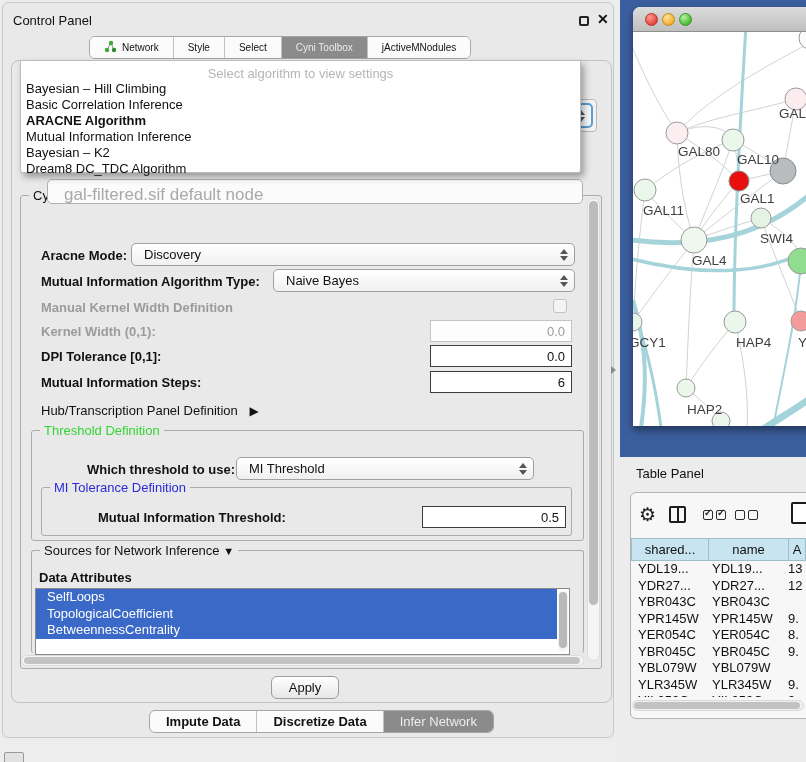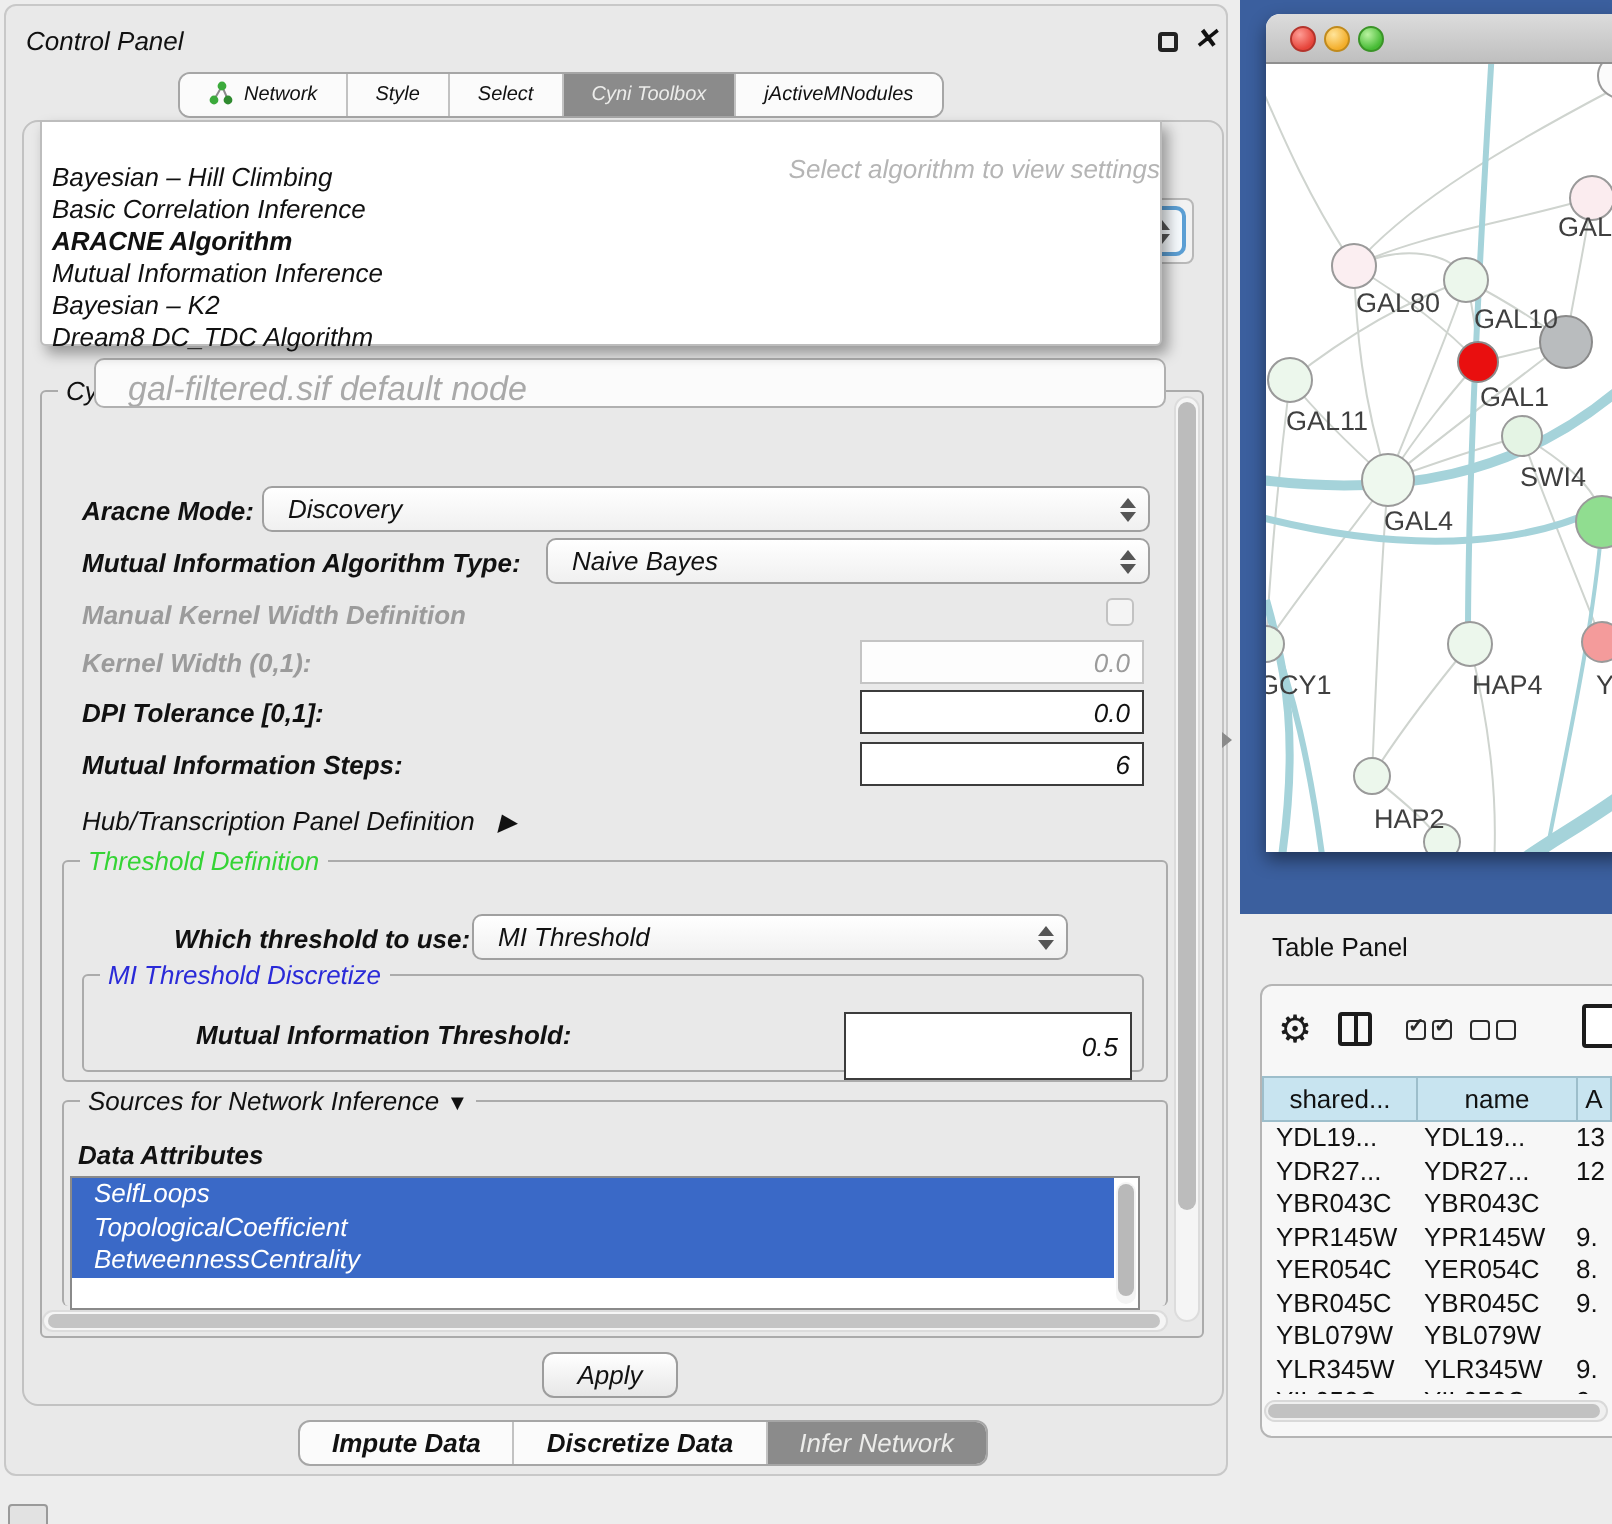--- a/index.html
+++ b/index.html
@@ -8,42 +8,42 @@
     position:relative; width:806px; height:762px; overflow:hidden;
     font-family:"Liberation Sans", sans-serif; color:#111; background:#ededed;
   }
   .abs { position:absolute; }
   .lbl { font-size:13px; white-space:nowrap; }
   .b { font-weight:bold; }
   .dis { color:#9b9b9b; }
 
   
   .cp-window { left:2px; top:2px; width:612px; height:736px; background:#e9e9e9;
-               border:1px solid #c8c8c8; border-radius:6px;font-style:italic; }
+               border:1px solid #c8c8c8; border-radius:6px; }
   .cp-title { left:10px; top:10px; font-size:13px; }
   .float-ico { left:576px; top:13px; width:10px; height:10px; border:2px solid #222; border-radius:2px; }
   .close-ico { left:594px; top:8px; font-size:14px; font-weight:bold; color:#111; }
 
   
   .tabbar { left:86px; top:33px; height:23px; display:flex; background:#fbfbfb;
             border:1px solid #a6a6a6; border-radius:6px; overflow:hidden; }
   .tab { padding:0 14px; display:flex; align-items:center; gap:5px; font-size:10px;
          border-right:1px solid #c2c2c2; background:#fbfbfb; color:#111; }
   .tab:last-child { border-right:none; }
   .tab.sel { background:#8b8b8b; color:#ececea; }
 
   
   .content { left:8px; top:57px; width:601px; height:643px; background:#e9e9e9;
              border:1px solid #c2c2c2; border-radius:8px; }
 
   
   .overlay { left:17px; top:57px; width:561px; height:113px; background:#fff;
              border:1px solid #bdbdbd; border-radius:0 0 3px 3px;
              box-shadow:3px 4px 7px rgba(0,0,0,0.35); z-index:6; }
-  .ov-ph { text-align:right; color:#b5b5b5; font-size:13px; padding-top:16px; height:20px; }
+  .ov-ph { text-align:center; color:#b5b5b5; font-size:13px; padding-top:5px; height:20px; }
   .ov-item { font-size:13px; padding:0 5px; height:16px; line-height:16px; }
   .ov-item.bsel { font-weight:bold; }
 
   
   .bg-combo-right { left:548px; top:96px; width:46px; height:33px; border:1px solid #b8b8b8;
                     border-radius:4px; background:#f2f2f2; z-index:1; }
   .bg-combo-ring { left:571px; top:100px; width:19px; height:25px; border:2px solid #5c9fd4;
                    border-radius:5px; background:#f6fafd; z-index:2; }
   .bg-combo-bottom { left:44px; top:176px; width:536px; height:25px; border:1px solid #b0b0b0;
                      border-radius:5px; background:#fbfbfb; z-index:1; color:#a9a9a9;
@@ -263,24 +263,24 @@
     <span class="abs lbl b" style="left:84px; top:459px;">Which threshold to use:</span>
     <div class="combo" style="left:233px; top:454px; width:298px; height:23px;">
       <span>MI Threshold</span>
       <span class="spin">
           <i class="up"></i>
           <i class="dn"></i>
         </span>
     </div>
 
     <div class="group" style="left:38px; top:484px; width:531px; height:49px;">
-      <span class="gtitle blue-t">MI Threshold Discretize</span>
+      <span class="gtitle blue-t">MI Tolerance Definition</span>
     </div>
     <span class="abs lbl b" style="left:48px; top:507px;padding-left:47px;">Mutual Information Threshold:</span>
-    <div class="input" style="left:419px; top:503px; width:144px; height:34px;">
+    <div class="input" style="left:419px; top:503px; width:144px; height:22px;">
       <span>0.5</span>
     </div>
 
     <div class="group" style="left:28px; top:547px; width:553px; height:103px; border-bottom:none;">
       <span class="gtitle">
         <span>Sources for Network Inference</span>
         <span style="font-size:11px;">▼</span>
       </span>
     </div>
     <span class="abs lbl b" style="left:36px; top:567px;">Data Attributes</span>

